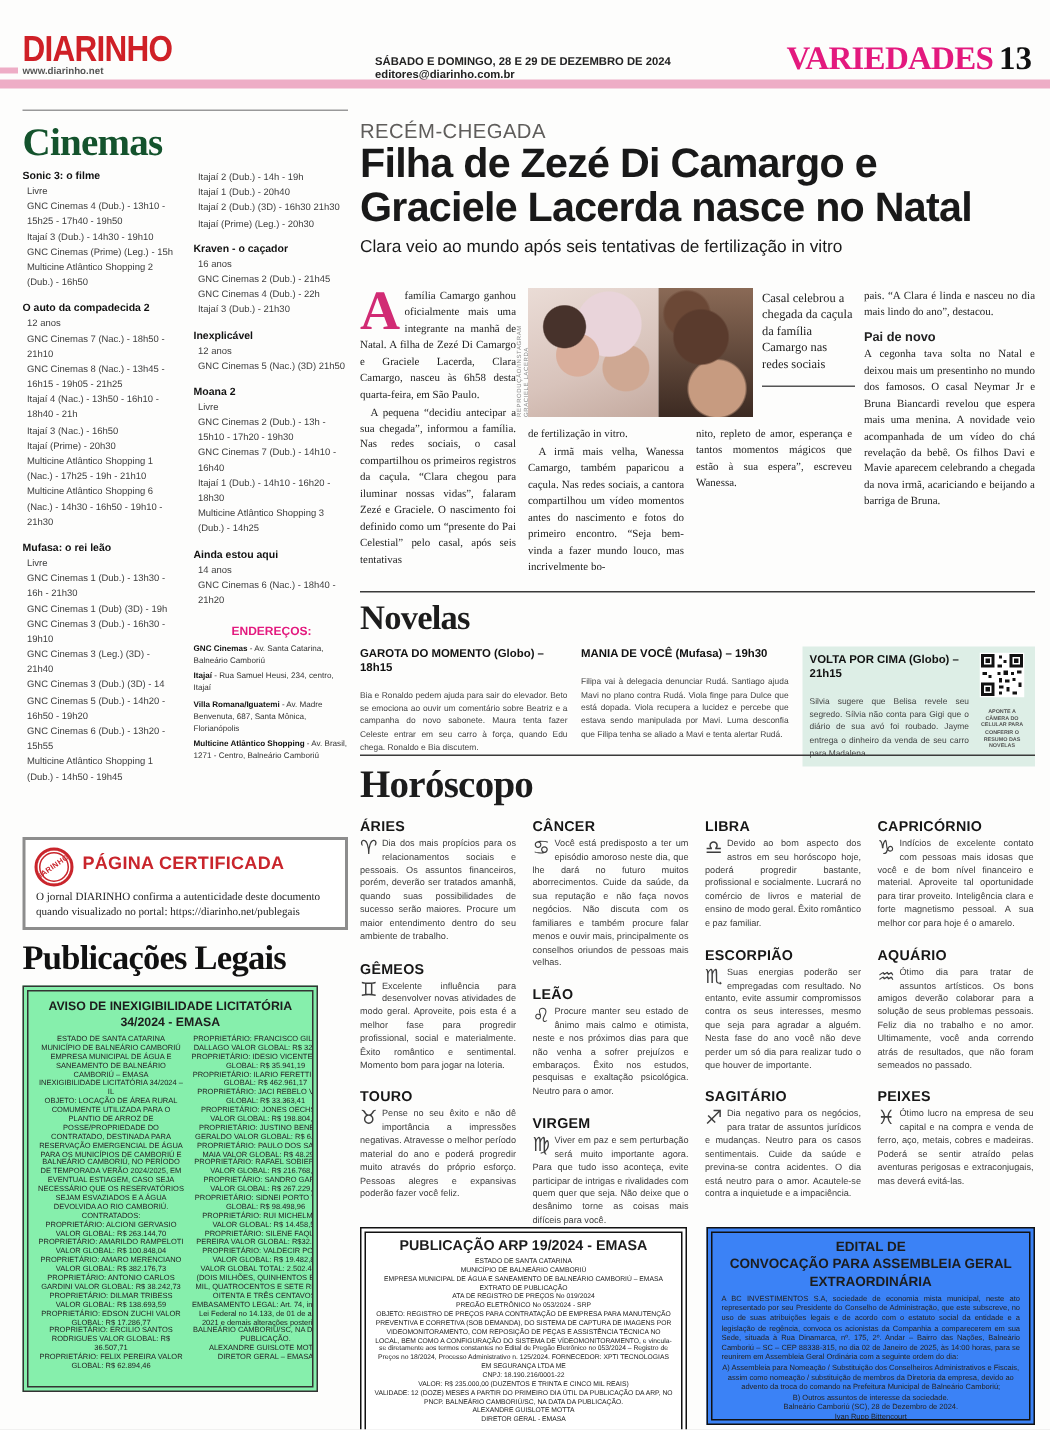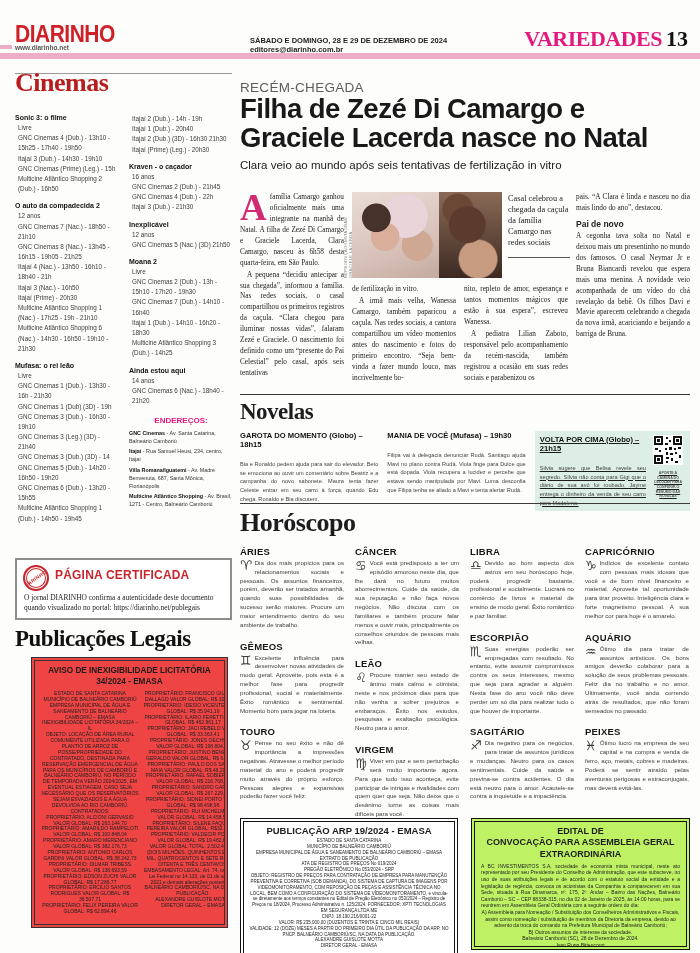--- a/index.html
+++ b/index.html
@@ -12,21 +12,21 @@
           color:#cf2027; letter-spacing:-0.5px; transform:scaleY(1.15); transform-origin:left top; }
   .site-url { position:absolute; left:15px; top:44px; font:bold 6.5px "Liberation Sans",sans-serif; color:#555; }
   .pink-dash { position:absolute; left:0; top:45px; width:12px; height:4px; background:#eeadc6; }
   .dateline { position:absolute; left:250px; top:36px; width:280px; font:bold 7.5px "Liberation Sans",sans-serif; color:#222; }
   .section-title { position:absolute; right:38px; top:26px; font:bold 22px "Liberation Serif",serif; color:#e3197e; letter-spacing:-0.5px; }
   .page-number { position:absolute; right:12px; top:26px; font:bold 22px "Liberation Serif",serif; color:#111; }
   .pink-bar { position:absolute; left:0; top:53px; width:700px; height:6px; background:#eeadc6; }
 
   
   .cine-rule { position:absolute; left:15px; top:73px; width:217px; height:1px; background:#999; }
-  .cinemas-title { position:absolute; left:15px; top:68px; font:bold 26px "Liberation Serif",serif; color:#b91c1c; letter-spacing:-0.5px; }
+  .cinemas-title { position:absolute; left:15px; top:80px; font:bold 26px "Liberation Serif",serif; color:#14532d; letter-spacing:-0.5px; }
   .cine-cols { position:absolute; left:15px; top:114px; width:218px; }
   .cine-col { position:absolute; top:0; width:104px; }
   .cine-col.b { left:114px; }
   .movie { margin-bottom:8px; }
   .movie-title { font:bold 7px "Liberation Sans",sans-serif; color:#111; margin-bottom:2px; }
   .movie-sessions { font:6.3px/1.62 "Liberation Sans",sans-serif; color:#3c3c3c; white-space:pre-line; padding-left:3px; }
   .end-box { margin-top:10px; }
   .end-title { color:#e3197e; font:bold 8px "Liberation Sans",sans-serif; text-align:center; margin-bottom:4px; }
   .end-entry { font:5.4px/1.5 "Liberation Sans",sans-serif; color:#333; margin-bottom:2px; }
   .end-entry b { color:#111; }
@@ -35,21 +35,21 @@
   .cert-box { position:absolute; left:15px; top:558px; width:217px; height:62px; border:2px solid #8d8d8d; background:#fff; }
   .stamp { position:absolute; left:6px; top:5px; width:26px; height:26px; border:2px solid #c9252c; border-radius:50%;
            box-shadow: inset 0 0 0 1px #fff, inset 0 0 0 2px #c9252c; overflow:hidden; }
   .stamp span { position:absolute; left:-4px; top:9px; font:bold 5px "Liberation Sans",sans-serif; color:#c9252c;
                 transform:rotate(-35deg); letter-spacing:0.3px; }
   .cert-title { position:absolute; left:38px; top:8px; font:bold 12px "Liberation Sans",sans-serif; color:#c9252c; letter-spacing:0.2px; }
   .cert-text { position:absolute; left:7px; top:33px; width:203px; font:7.4px/1.35 "Liberation Serif",serif; color:#222; }
 
   
   .legais-title { position:absolute; left:15px; top:626px; font:bold 23px "Liberation Serif",serif; color:#111; letter-spacing:-0.5px; }
-  .aviso { position:absolute; left:31px; top:657px; width:197px; height:271px; border:4px double #333; background:#ef4444; overflow:hidden; }
+  .aviso { position:absolute; left:15px; top:657px; width:197px; height:271px; border:4px double #333; background:#86efac; overflow:hidden; }
   .aviso-title { font:bold 8.2px/1.3 "Liberation Sans",sans-serif; text-align:center; margin:5px 4px 4px; white-space:pre-line; }
   .aviso-col { position:absolute; top:30px; width:100px; font:5px/1.18 "Liberation Sans",sans-serif;
                text-align:center; white-space:pre-line; color:#222; }
   .aviso-col.a { left:5px; } .aviso-col.b { left:108px; }
 
   
   .kicker { position:absolute; left:240px; top:80px; font:13.5px "Liberation Sans",sans-serif; color:#5f5d5b; letter-spacing:0.3px; }
   .headline { position:absolute; left:240px; top:94px; width:430px; font:bold 27.5px/1.06 "Liberation Sans",sans-serif; color:#191919; letter-spacing:-0.5px; }
   .subhead { position:absolute; left:240px; top:159px; width:440px; font:11.5px "Liberation Sans",sans-serif; color:#1a1a1a; }
   .art-body { position:absolute; left:240px; top:192px; width:450px; height:200px; }
@@ -80,38 +80,38 @@
 
   .hrule1 { position:absolute; left:240px; top:394px; width:450px; height:1px; background:#3a3a3a; }
   .hrule2 { position:absolute; left:240px; top:503px; width:450px; height:1px; background:#3a3a3a; }
 
   
   .novelas-title { position:absolute; left:240px; top:399px; font:bold 23px "Liberation Serif",serif; letter-spacing:-0.5px; }
   .nov-row { position:absolute; left:240px; top:431px; width:450px; display:flex; gap:9px; }
   .nov { flex:1; }
   .nov-header { font:bold 7.6px "Liberation Sans",sans-serif; color:#111; margin-bottom:11px; }
   .nov-body { font:5.6px/1.55 "Liberation Sans",sans-serif; color:#444; text-align:justify; }
-  .nov3 { background:#ddeee6; padding:4px 5px; display:flex; gap:5px; flex:1.05;text-decoration:underline; }
+  .nov3 { background:#ddeee6; padding:4px 5px; display:flex; gap:5px; flex:1.05; }
   .nov3-qr { width:34px; text-align:center; }
   .qr-caption { font:bold 3.6px/1.3 "Liberation Sans",sans-serif; color:#555; text-transform:uppercase; margin-top:2px; }
 
   
   .horo-title { position:absolute; left:240px; top:508px; font:bold 26px "Liberation Serif",serif; letter-spacing:-0.5px; }
   .horo-grid { position:absolute; left:240px; top:546px; width:450px; display:flex; gap:11px; }
   .horo-col { width:104px; }
   .sign { margin-bottom:11px; }
   .sign-name { font:bold 9.5px "Liberation Sans",sans-serif; color:#161616; margin-bottom:2px; letter-spacing:0.2px; }
   .glyph { float:left; font:13px "DejaVu Sans",sans-serif; color:#3d3d3d; margin:0 3px 0 0; line-height:1; }
   .sign-text { font:6.1px/1.45 "Liberation Sans",sans-serif; color:#3c3c3c; text-align:justify; }
 
   
   .arp { position:absolute; left:240px; top:818px; width:218px; height:172px; border:4px double #111; background:#fff; overflow:hidden; }
   .arp-title { font:bold 9.5px "Liberation Sans",sans-serif; text-align:center; margin-top:3px; }
   .arp-body { font:4.5px/1.3 "Liberation Sans",sans-serif; text-align:center; white-space:pre-line; margin:2px 5px; color:#222; }
-  .edital { position:absolute; left:471px; top:818px; width:219px; height:132px; border:4px double #111; background:#bef264; overflow:hidden; }
+  .edital { position:absolute; left:471px; top:818px; width:219px; height:132px; border:4px double #111; background:#3b82f6; overflow:hidden; }
   .edital-title { font:bold 9px/1.25 "Liberation Sans",sans-serif; text-align:center; margin-top:4px; white-space:pre-line; }
   .edital-para { font:5px/1.32 "Liberation Sans",sans-serif; text-align:justify; margin:3px 6px 0; color:#222; }
   .edital-items, .edital-sig { font:5px/1.32 "Liberation Sans",sans-serif; text-align:center; white-space:pre-line; margin:0 6px; color:#222; }
 </style>
 </head>
 <body>
 
 <div class="page">
 
   <div class="logo">DIARINHO</div>
@@ -260,21 +260,20 @@
       <div class="ph1"></div>
       <div class="ph2"></div>
     </div>
     <div class="caption">Casal celebrou a chegada da caçula da família Camargo nas redes sociais</div>
     <div class="art-col c2">
       <p>de fertilização in vitro.</p>
       <p>A irmã mais velha, Wanessa Camargo, também paparicou a caçula. Nas redes sociais, a cantora compartilhou um vídeo momentos antes do nascimento e fotos do primeiro encontro. “Seja bem-vinda a fazer mundo louco, mas incrivelmente bo-</p>
     </div>
     <div class="art-col c3">
       <p>nito, repleto de amor, esperança e tantos momentos mágicos que estão à sua espera”, escreveu Wanessa.</p>
-      <p>A pediatra Lilian Zaboto, responsável pelo acompanhamento da recém-nascida, também registrou a ocasião em suas redes sociais e parabenizou os</p>
     </div>
     <div class="art-col c4">
       <p>pais. “A Clara é linda e nasceu no dia mais lindo do ano”, destacou.</p>
       <div class="pai-subhead">Pai de novo</div>
       <p>A cegonha tava solta no Natal e deixou mais um presentinho no mundo dos famosos. O casal Neymar Jr e Bruna Biancardi revelou que espera mais uma menina. A novidade veio acompanhada de um vídeo do chá revelação da bebê. Os filhos Davi e Mavie aparecem celebrando a chegada da nova irmã, acariciando e beijando a barriga de Bruna.</p>
     </div>
   </div>
 
   <div class="hrule1"></div>
 

